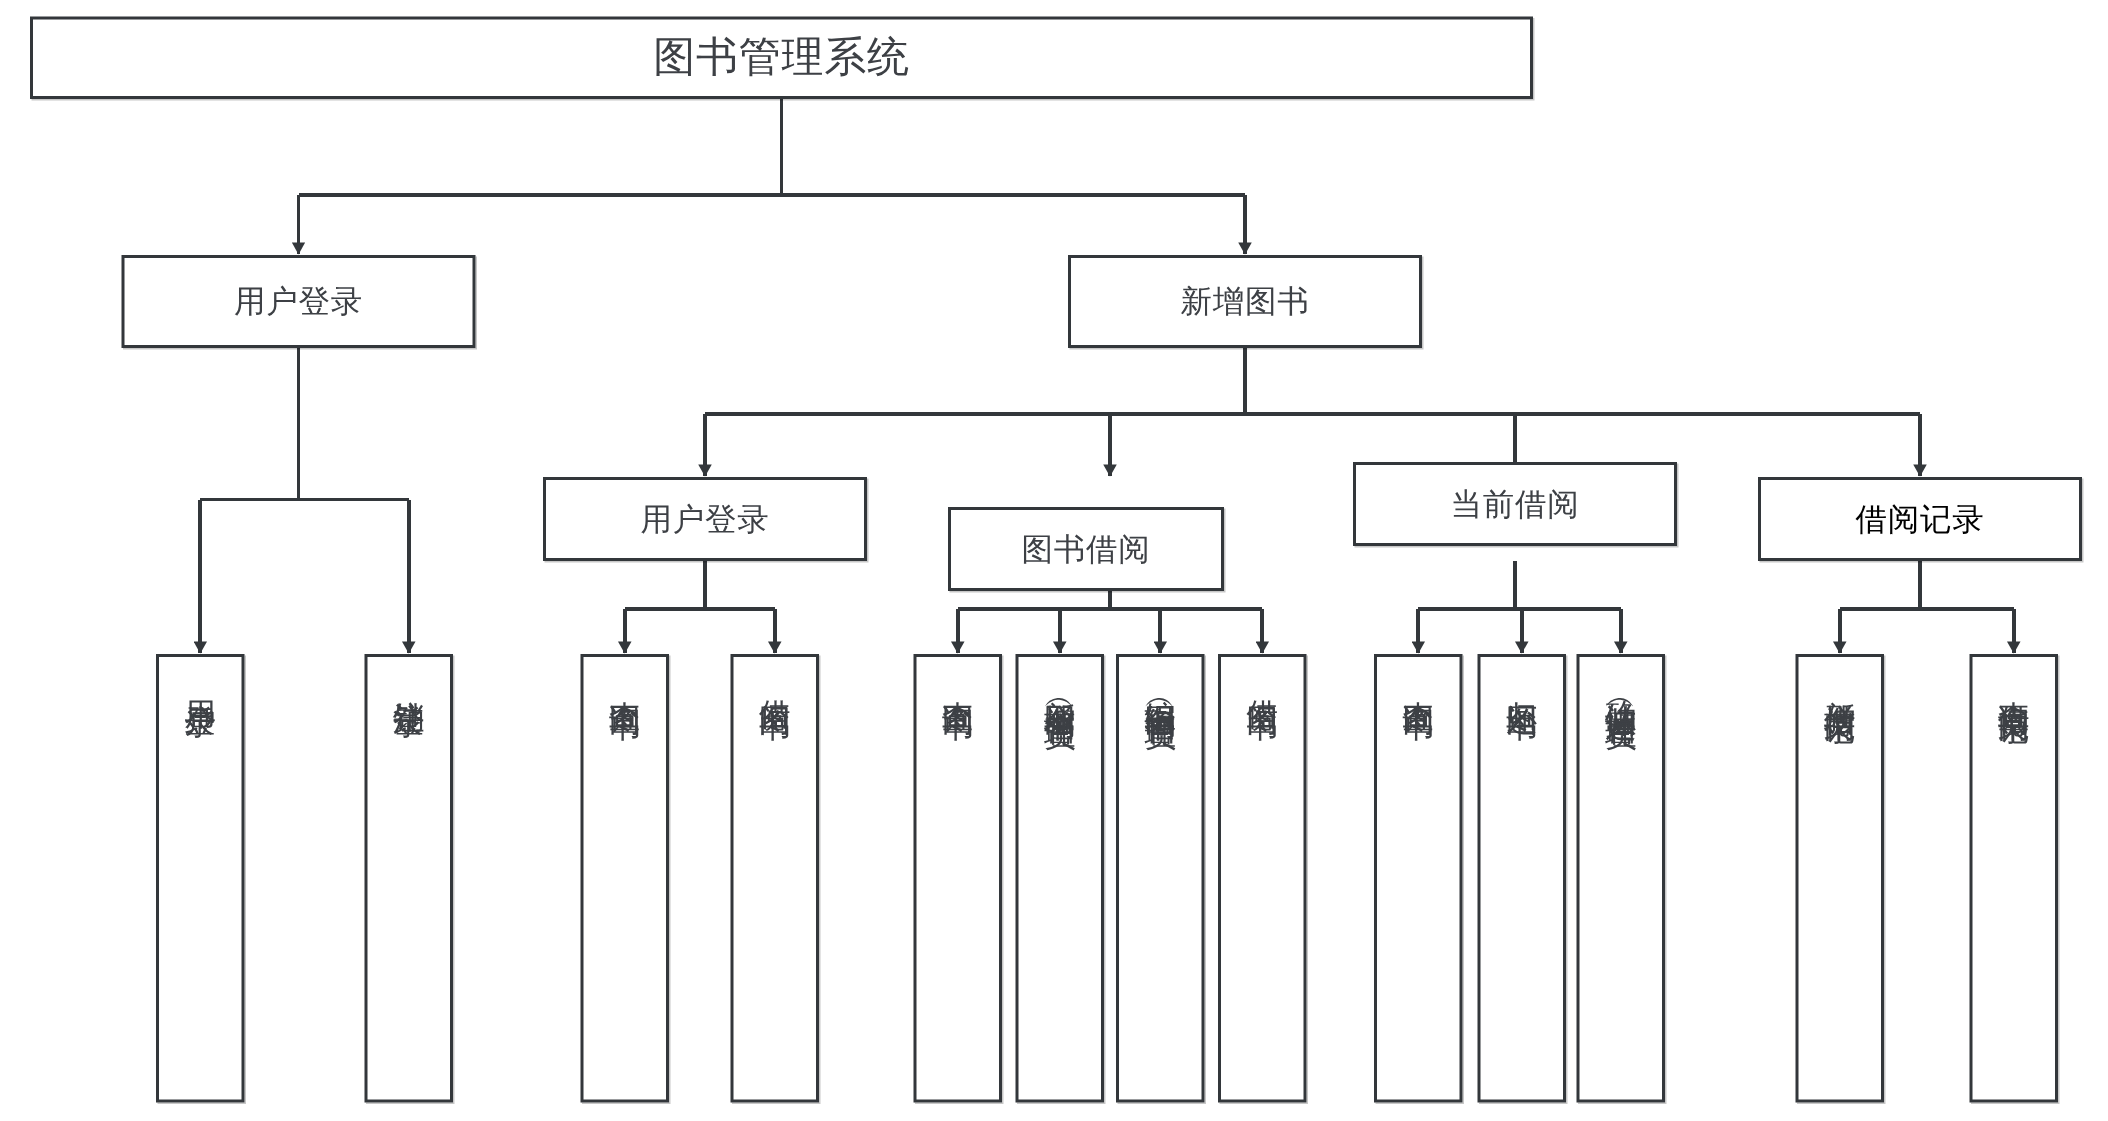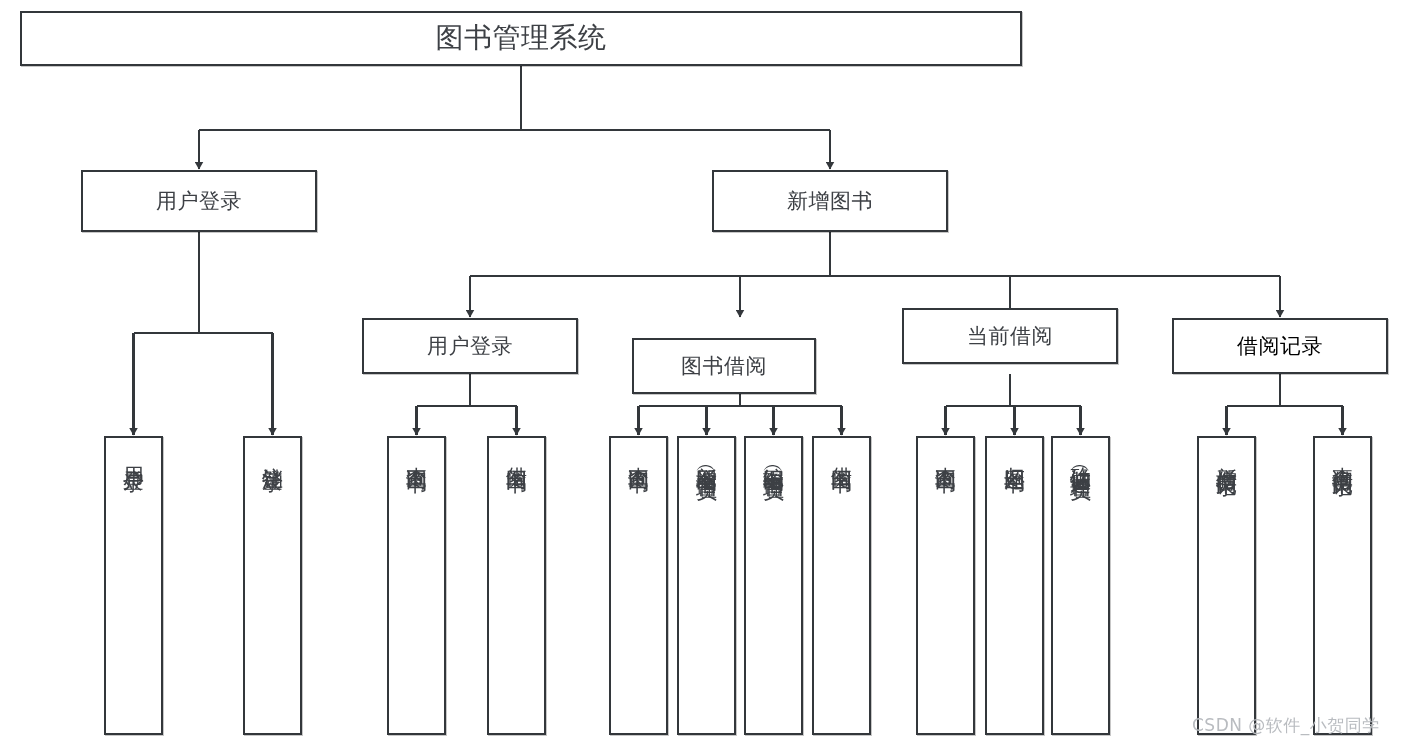--- a/index.html
+++ b/index.html
@@ -150,14 +150,13 @@
       <div class="node vert" style="left: 1051px; top: 436px; width: 59px; height: 299px; border-color: rgb(51, 55, 59); background: rgb(255, 255, 255);">
         <span class="label" style="color: rgb(61, 64, 69);">确认归还（管理员）</span>
       </div>
       <div class="node vert" style="left: 1197px; top: 436px; width: 59px; height: 299px; border-color: rgb(51, 55, 59); background: rgb(255, 255, 255);">
         <span class="label" style="color: rgb(61, 64, 69);">新增借阅记录</span>
       </div>
       <div class="node vert" style="left: 1313px; top: 436px; width: 59px; height: 299px; border-color: rgb(51, 55, 59); background: rgb(255, 255, 255);">
         <span class="label" style="color: rgb(61, 64, 69);">查询借阅记录</span>
       </div>
     </div>
-  <div class="watermark" style="left: 1192px; top: 714px; color: rgb(185, 188, 192);">CSDN @软件_小贺同学</div>
 </div>
 
 </body></html>

